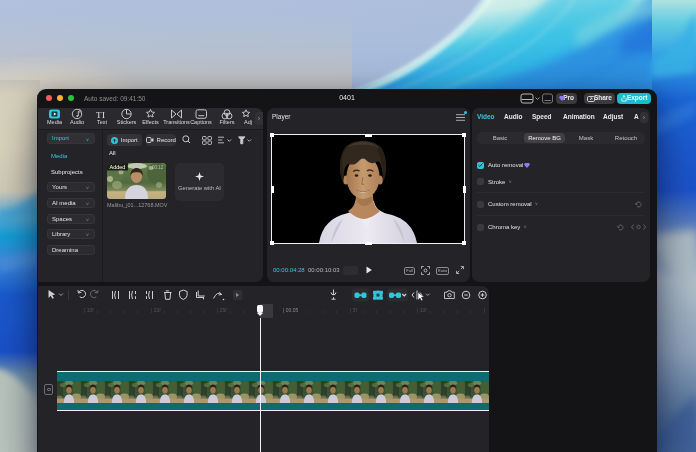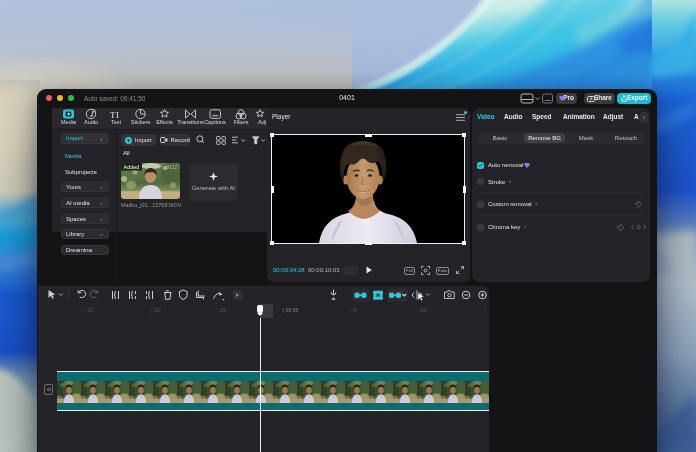--- a/index.html
+++ b/index.html
@@ -7,21 +7,21 @@
   body { font-family:"Liberation Sans", sans-serif; position:relative; background:#a9bbd8; }
   .abs { position:absolute; }
   #wall { position:absolute; left:0; top:0; width:696px; height:452px; }
   #win {
     position:absolute; left:37px; top:89px; width:620px; height:380px;
     background:#141416; border-radius:9px 9px 0 0;
     box-shadow:0 28px 60px rgba(10,15,40,.55), 0 5px 20px rgba(10,15,40,.35);
   }
   .tl { position:absolute; width:6px; height:6px; border-radius:50%; top:6px; }
   .panel { position:absolute; background:#242327; border-radius:7px; }
-  #lpanel { left:15px; top:19px; width:225px; height:124px; border-radius:0 7px 7px 0; }
+  #lpanel { left:1px; top:19px; width:225px; height:174px; border-radius:0 7px 7px 0; }
   #cpanel { left:230px; top:19px; width:203px; height:174px; }
   #rpanel { left:435px; top:19px; width:178px; height:174px; }
   #tpanel { left:1px; top:197px; width:451px; height:183px; border-radius:0 7px 0 0; }
   .cy { color:#35cbde; }
   .icon-label { position:absolute; font-size:5.5px; color:#dcdcdf; text-align:center; transform:translateX(-50%); white-space:nowrap; top:11px; }
   .sideitem { position:absolute; left:9px; width:48px; height:10.5px; background:#2c2b2f; border:1px solid #36353a; border-radius:3px;
               font-size:6px; color:#e3e3e6; line-height:8.5px; padding-left:4px; }
   .sideplain { position:absolute; left:13px; font-size:6px; }
   .chev { color:#8a898f; font-size:5px; position:absolute; right:5px; top:1.5px; }
   .btn { position:absolute; background:#343337; border-radius:4px; color:#e6e6e9; font-size:6px; display:flex; align-items:center; justify-content:center; gap:2.5px; }

